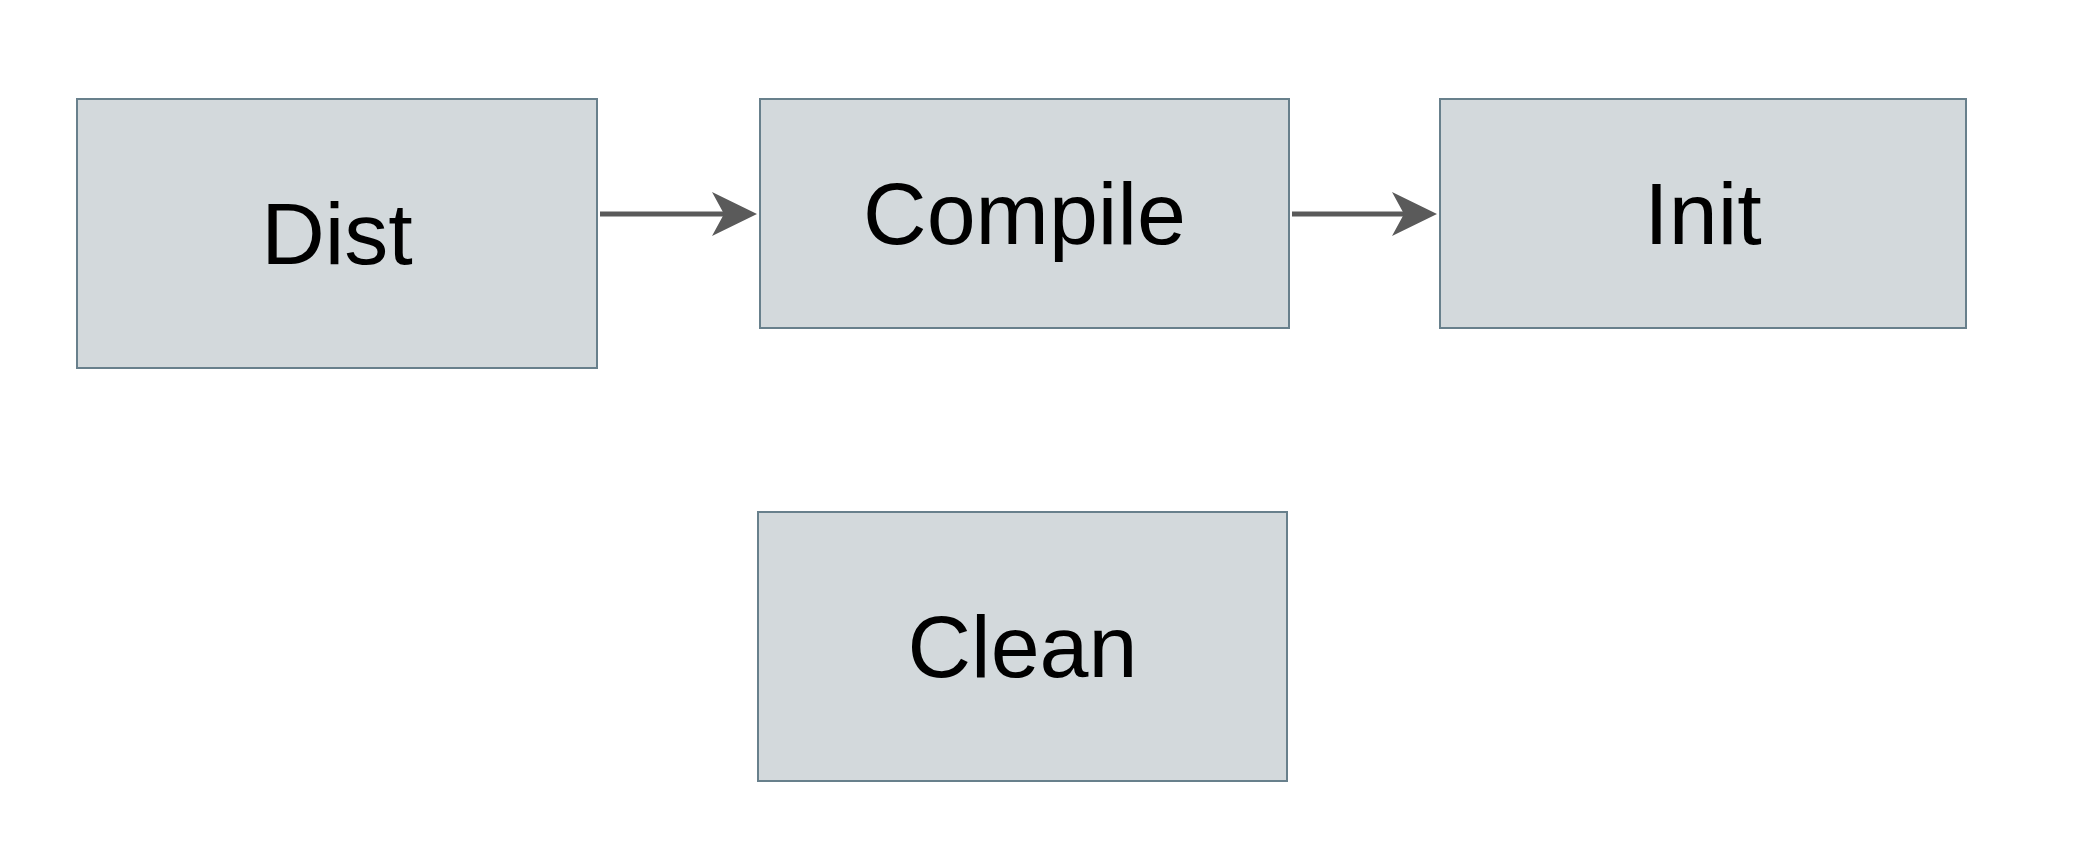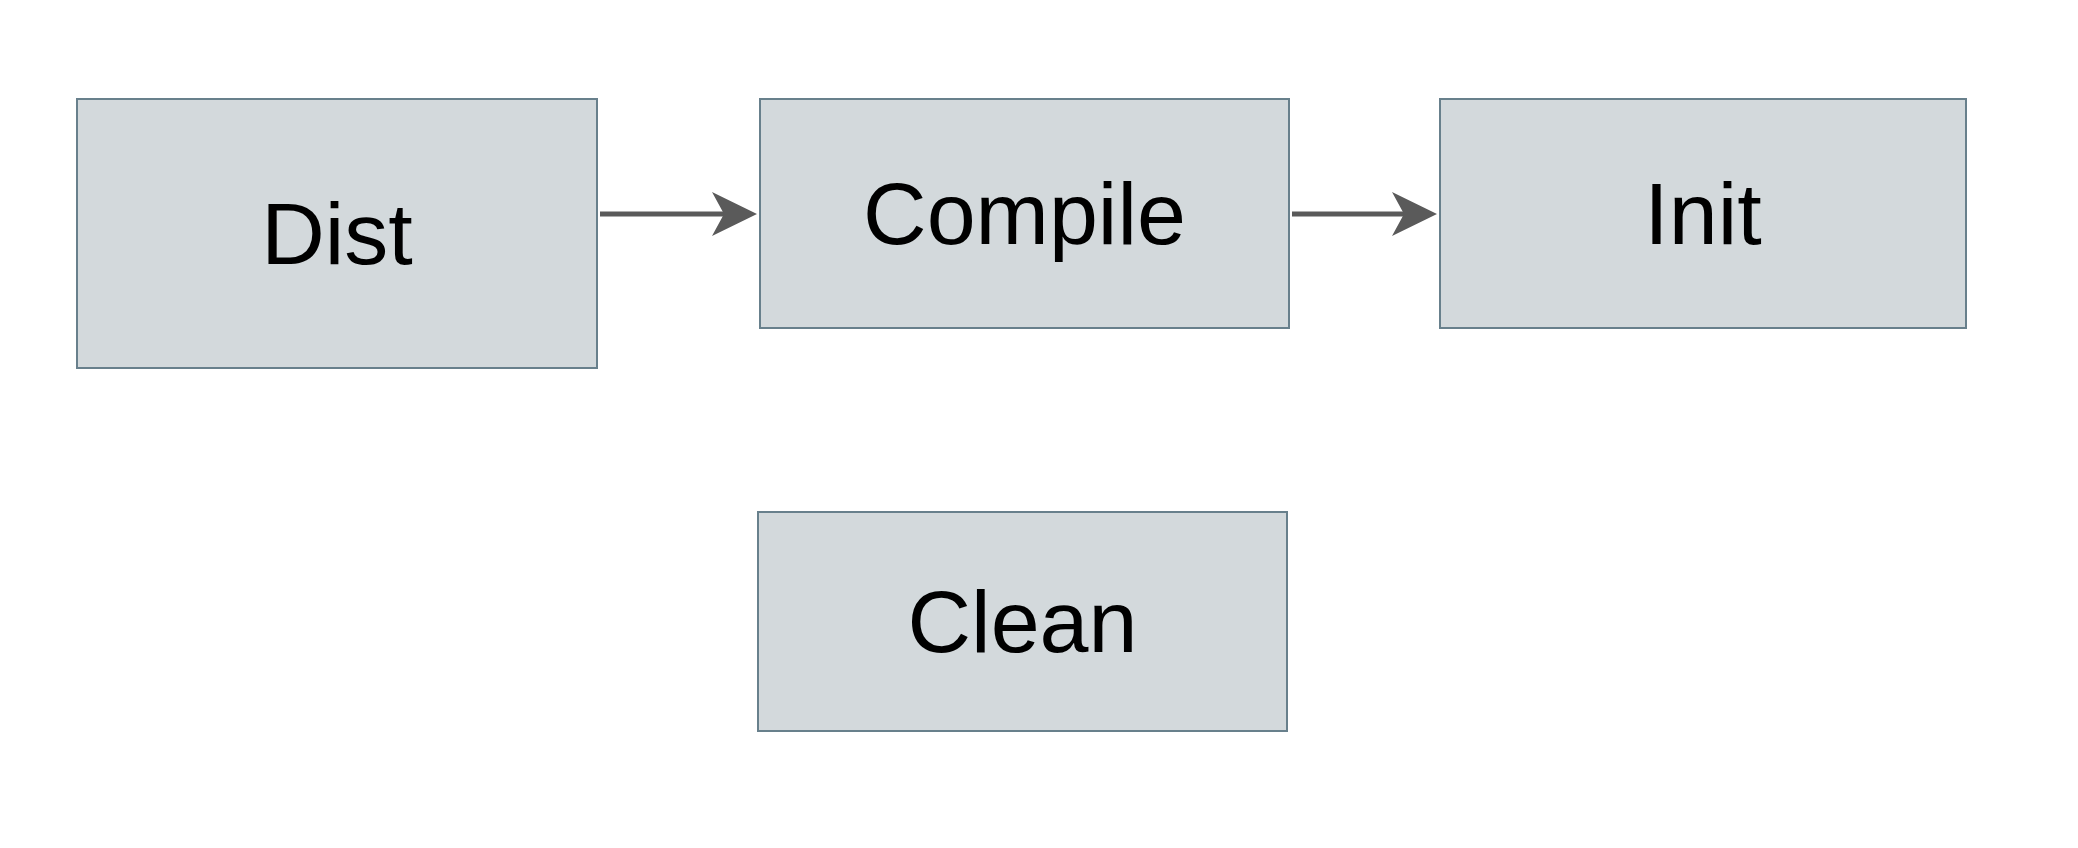--- a/index.html
+++ b/index.html
@@ -33,21 +33,21 @@
   .node-label {
     font-size: 88px;
     color: var(--text);
     line-height: 1;
     letter-spacing: 0px;
     white-space: nowrap;
   }
   #node-dist    { left: 76px;   top: 98px;  width: 522px; height: 271px; }
   #node-compile { left: 759px;  top: 98px;  width: 531px; height: 231px; }
   #node-init    { left: 1439px; top: 98px;  width: 528px; height: 231px; }
-  #node-clean   { left: 757px;  top: 511px; width: 531px; height: 221px; text-align: center; }
+  #node-clean   { left: 757px;  top: 511px; width: 531px; height: 271px; text-align: center; }
   .edges-overlay {
     position: absolute;
     left: 0; top: 0;
     width: 2078px;
     height: 848px;
     pointer-events: none;
   }
 </style>
 </head>
 <body>

